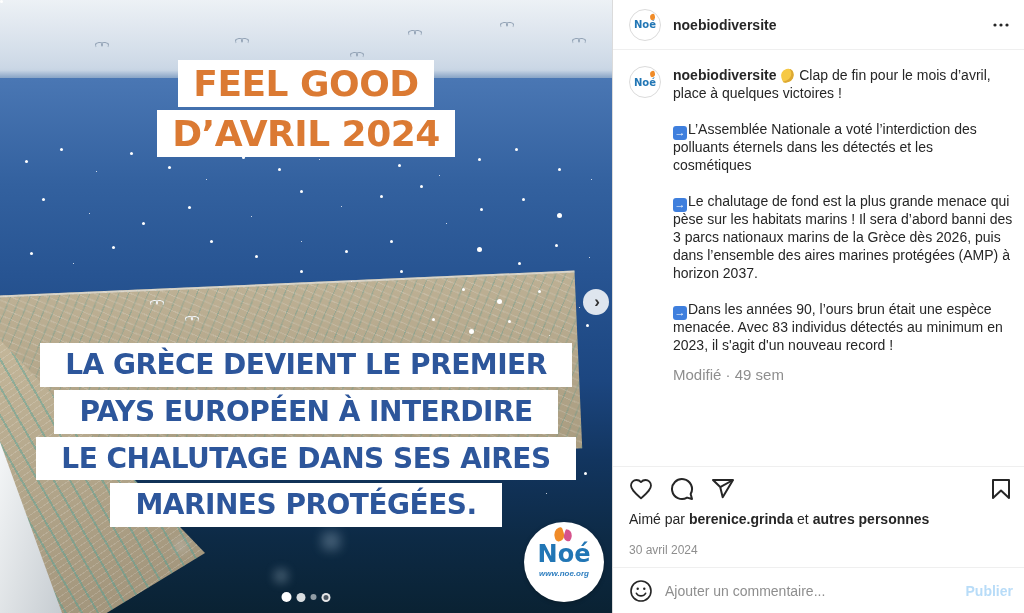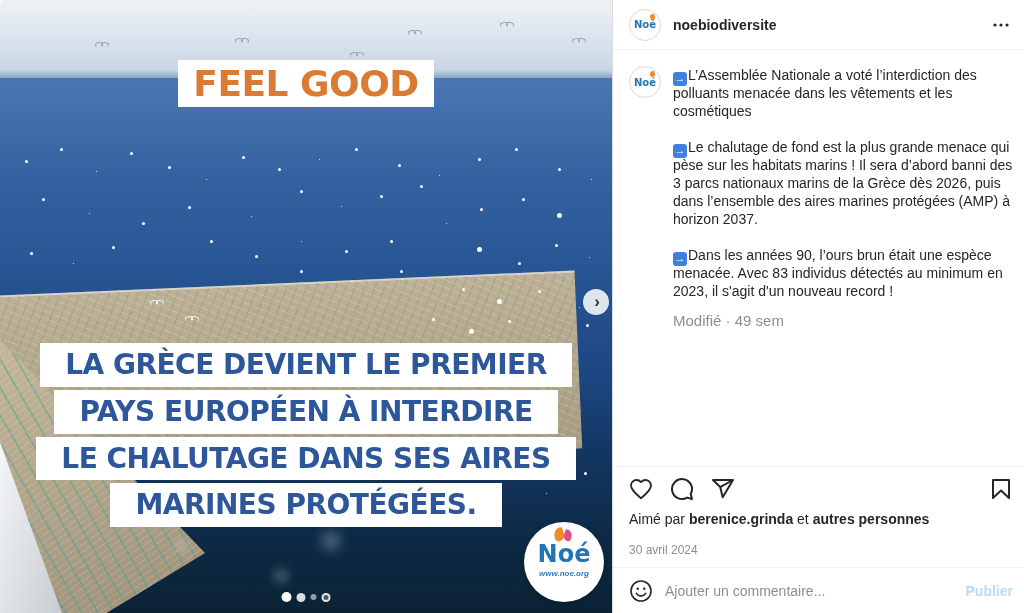--- a/index.html
+++ b/index.html
@@ -161,20 +161,21 @@
     <i class="gull" style="left:235px;top:38px"></i>
     <i class="gull" style="left:408px;top:30px"></i>
     <i class="gull" style="left:500px;top:22px"></i>
     <i class="gull" style="left:572px;top:38px"></i>
     <i class="gull" style="left:350px;top:52px"></i>
     <i class="gull w" style="left:150px;top:300px"></i>
     <i class="gull w" style="left:185px;top:316px"></i>
 
     <div class="banner-top">
       <span class="banner-line">FEEL GOOD</span>
+      <span class="banner-line">D’AVRIL 2024</span>
     </div>
 
     <div class="headline">
       <span class="headline-line">LA GRÈCE DEVIENT LE PREMIER</span>
       <span class="headline-line">PAYS EUROPÉEN À INTERDIRE</span>
       <span class="headline-line">LE CHALUTAGE DANS SES AIRES</span>
       <span class="headline-line">MARINES PROTÉGÉES.</span>
     </div>
 
     <div class="noe-logo">
@@ -210,21 +211,24 @@
         </svg>
       </button>
     </div>
 
     <div class="caption-area">
       <div class="caption-row">
         <div class="avatar">
           <span class="mini-noe">Noé</span>
         </div>
         <div class="caption-text">
-          <p><span class="arrow-emoji">→</span><span>L’Assemblée Nationale a voté l’interdiction des polluants menacée dans les vêtements et les cosmétiques</span></p>
+          <p><span class="uname">noebiodiversite</span>
+            <span class="clap"></span>
+            <span>Clap de fin pour le mois d’avril, place à quelques victoires !</span></p>
+          <p><span class="arrow-emoji">→</span><span>L’Assemblée Nationale a voté l’interdiction des polluants éternels dans les détectés et les cosmétiques</span></p>
           <p><span class="arrow-emoji">→</span><span>Le chalutage de fond est la plus grande menace qui pèse sur les habitats marins ! Il sera d’abord banni des 3 parcs nationaux marins de la Grèce dès 2026, puis dans l’ensemble des aires marines protégées (AMP) à horizon 2037.</span></p>
           <p><span class="arrow-emoji">→</span><span>Dans les années 90, l’ours brun était une espèce menacée. Avec 83 individus détectés au minimum en 2023, il s'agit d'un nouveau record !</span></p>
           <div class="meta">Modifié · 49 sem</div>
         </div>
       </div>
     </div>
 
     <div class="actions-wrap">
       <div class="actions">
         <button class="icon-btn">

